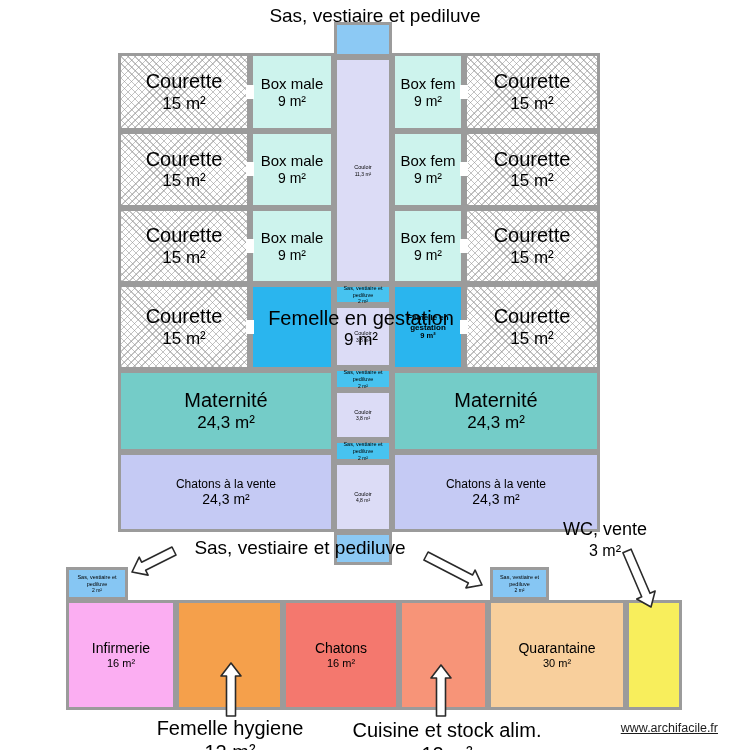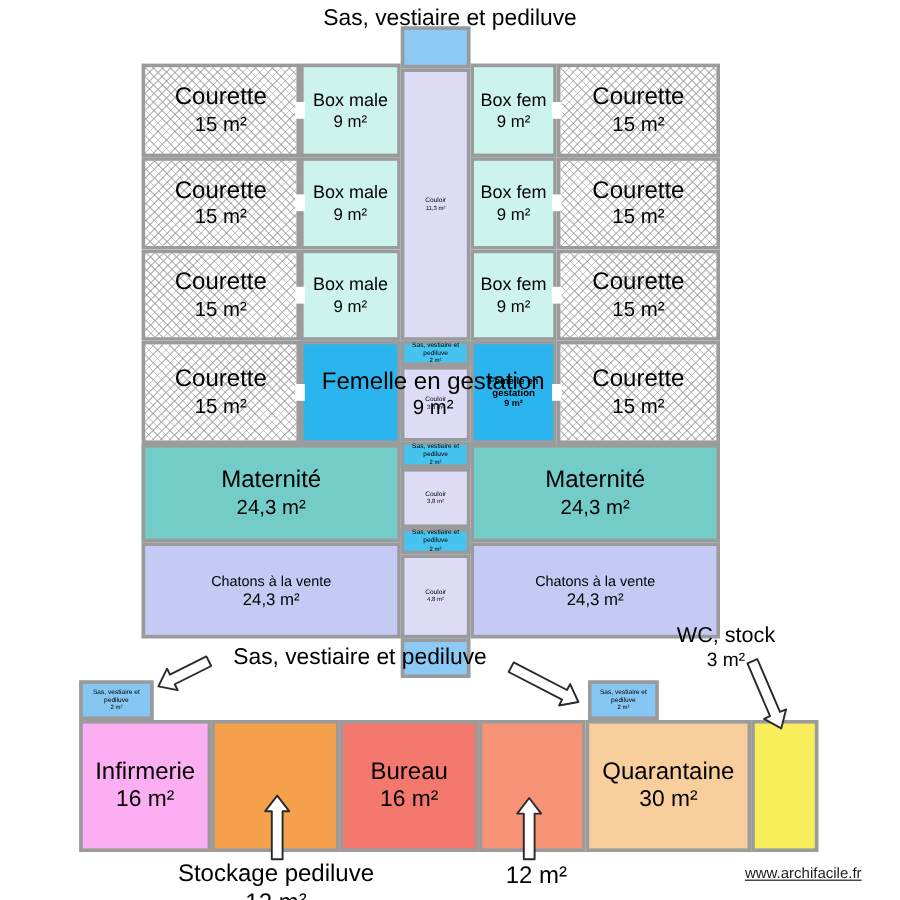--- a/index.html
+++ b/index.html
@@ -11,21 +11,21 @@
     text-align:center;color:#000;z-index:1;
   }
   .room.hatch{
     background-color:#ffffff;
     background-image:
       repeating-linear-gradient(45deg, rgba(145,145,145,.55) 0 1px, transparent 1px 5px),
       repeating-linear-gradient(135deg, rgba(145,145,145,.55) 0 1px, transparent 1px 5px);
   }
   .rn,.ra{line-height:1.18;}
   .lg .rn{font-size:20px;} .lg .ra{font-size:17px;}
-  .md .rn{font-size:20px;} .md .ra{font-size:19px;}
+  .md .rn{font-size:14px;} .md .ra{font-size:11px;}
   .sm .rn{font-size:12px;} .sm .ra{font-size:14px;}
   .bx .rn{font-size:15px;} .bx .ra{font-size:14px;}
   .xs .rn{font-size:8px;font-weight:bold;} .xs .ra{font-size:7.5px;font-weight:bold;}
   .tiny .rn{font-size:5.5px;line-height:1.25;} .tiny .ra{font-size:5px;line-height:1.2;}
   .door{position:absolute;background:#ffffff;z-index:2;}
   #arrows{position:absolute;left:0;top:0;z-index:6;pointer-events:none;}
   #arrows polygon{fill:#ffffff;stroke:#2a2a2a;stroke-width:1.6;stroke-linejoin:round;}
   .lbl{position:absolute;z-index:5;text-align:center;color:#000;line-height:1.2;}
   .watermark{position:absolute;z-index:5;font-size:12.5px;color:#1c1c1c;text-align:right;}
 </style>
@@ -148,21 +148,21 @@
       <div class="room tiny" style="left: 490px; top: 567px; width: 59px; height: 33px; background: rgb(134, 198, 243);">
         <div class="rn">Sas, vestiaire et pediluve</div>
         <div class="ra">2 m²</div>
       </div>
       <div class="room md" style="left: 66px; top: 600px; width: 110px; height: 110px; background: rgb(251, 174, 242);">
         <div class="rn">Infirmerie</div>
         <div class="ra">16 m²</div>
       </div>
       <div class="room" style="left: 176px; top: 600px; width: 107px; height: 110px; background: rgb(245, 160, 75);"></div>
       <div class="room md" style="left: 283px; top: 600px; width: 116px; height: 110px; background: rgb(244, 120, 110);">
-        <div class="rn">Bureau</div>
+        <div class="rn">Chatons</div>
         <div class="ra">16 m²</div>
       </div>
       <div class="room" style="left: 399px; top: 600px; width: 89px; height: 110px; background: rgb(247, 148, 120);"></div>
       <div class="room md" style="left: 488px; top: 600px; width: 138px; height: 110px; background: rgb(248, 207, 156);">
         <div class="rn">Quarantaine</div>
         <div class="ra">30 m²</div>
       </div>
       <div class="room" style="left: 626px; top: 600px; width: 56px; height: 110px; background: rgb(248, 238, 92);"></div>
       <div class="door" style="left: 246px; top: 85px; width: 8px; height: 14px;"></div>
       <div class="door" style="left: 460px; top: 85px; width: 8px; height: 14px;"></div>
@@ -185,27 +185,28 @@
   <div class="lbl" style="left:175px;top:5px;width:400px;font-size:19px;">Sas, vestiaire et pediluve</div>
 
   <div class="lbl" style="left:248px;top:306px;width:226px;">
     <div style="font-size:20px;">Femelle en gestation</div>
     <div style="font-size:17px;">9 m²</div>
   </div>
 
   <div class="lbl" style="left:150px;top:537px;width:300px;font-size:19px;">Sas, vestiaire et pediluve</div>
 
   <div class="lbl" style="left:529px;top:519px;width:152px;">
-    <div style="font-size:18px;">WC, stock</div>
+    <div style="font-size:18px;">WC, vente</div>
     <div style="font-size:16px;">3 m²</div>
   </div>
 
   <div class="lbl" style="left:120px;top:716px;width:220px;">
-    <div style="font-size:20px;">Stockage pediluve</div>
+    <div style="font-size:20px;">Femelle hygiene</div>
     <div style="font-size:20px;">12 m²</div>
   </div>
 
   <div class="lbl" style="left:328px;top:718px;width:238px;">
+    <div style="font-size:20px;">Cuisine et stock alim.</div>
     <div style="font-size:20px;">12 m²</div>
   </div>
 
   <div class="watermark" style="left:592px;top:721px;width:126px;text-decoration:underline;">www.archifacile.fr</div>
 </div>
 
 </body></html>

